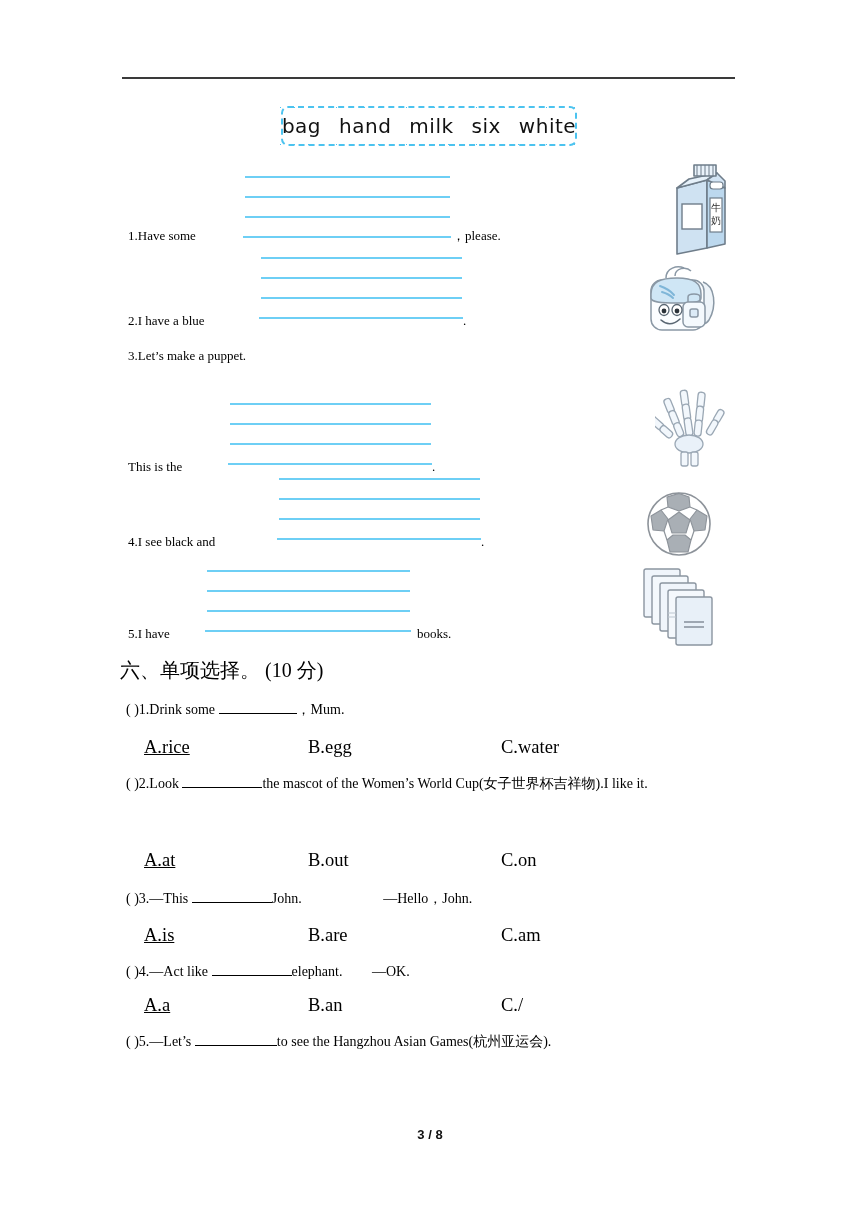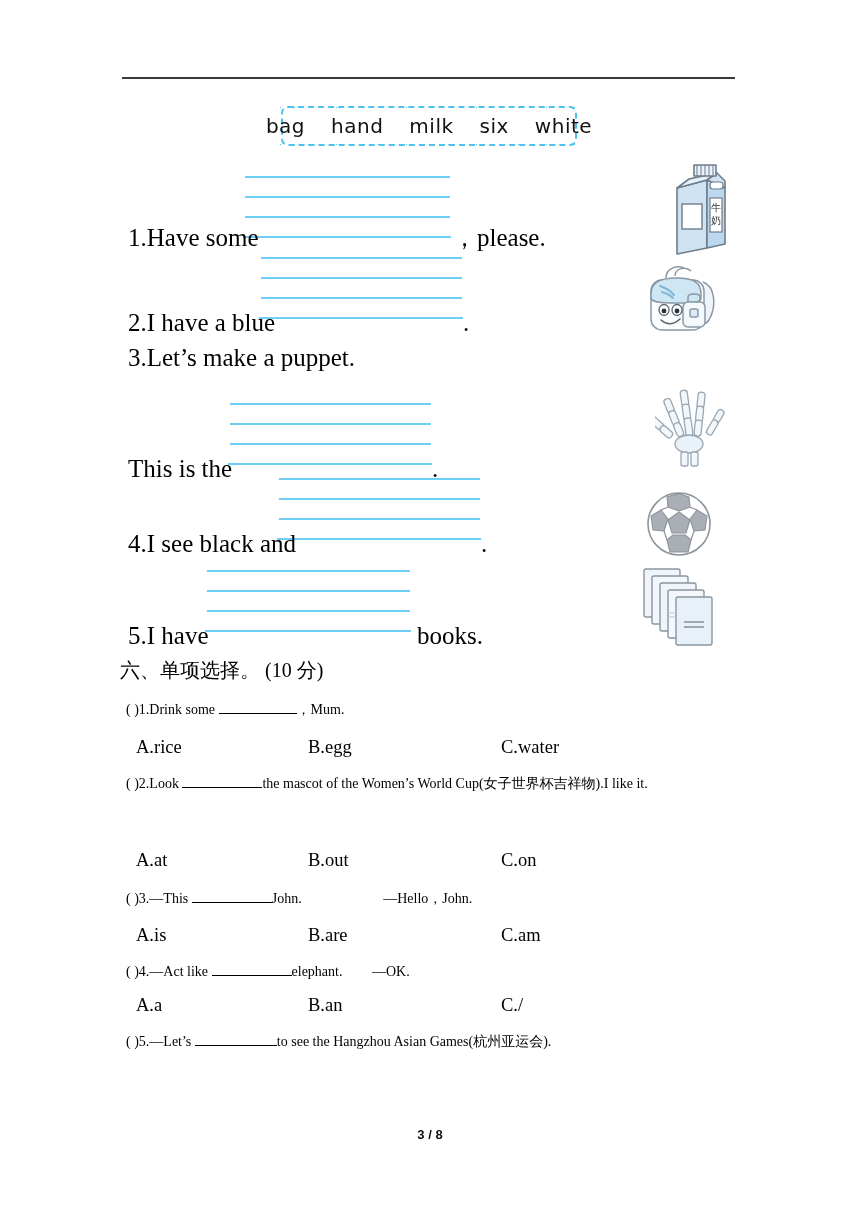--- a/index.html
+++ b/index.html
@@ -38,21 +38,21 @@
     left: 281px;
     top: 106px;
     width: 296px;
     height: 40px;
     box-sizing: border-box;
     border: 2px dashed #4cc3ef;
     border-radius: 7px;
     display: flex;
     align-items: center;
     justify-content: center;
-    gap: 26px;
+    gap: 18px;
   }
   .word-bank::before,
   .word-bank::after {
     content: "";
     position: absolute;
     left: -3px;
     right: -3px;
     height: 1px;
     background-image:
       linear-gradient(to right, #4cc3ef 0 1px, transparent 1px 14px);
@@ -69,21 +69,21 @@
     line-height: 1;
   }
 
   
   .q-row {
     position: absolute;
     font-size: 18.5px;
     line-height: 1;
     white-space: nowrap;
   }
-  .q-text { font-size: 25px; }
+  .q-text { font-size: 13px; }
 
   
   .lines {
     position: absolute;
   }
   .lines .ln {
     position: absolute;
     left: 0;
     height: 0;
     border-top: 2px solid #6ecff5;
@@ -112,21 +112,21 @@
     vertical-align: baseline;
   }
   .paren-box { letter-spacing: 0; }
   .opts {
     position: absolute;
     font-size: 18.5px;
     line-height: 1;
     width: 620px;
     white-space: nowrap;
   }
-  .opt-a { position: absolute; left: 8px; }
+  .opt-a { position: absolute; left: 16px; text-decoration: underline; }
   .opt-b { position: absolute; left: 180px; }
   .opt-c { position: absolute; left: 373px; }
 
   
   .footer {
     position: absolute;
     left: 0;
     top: 1127px;
     width: 860px;
     text-align: center;

